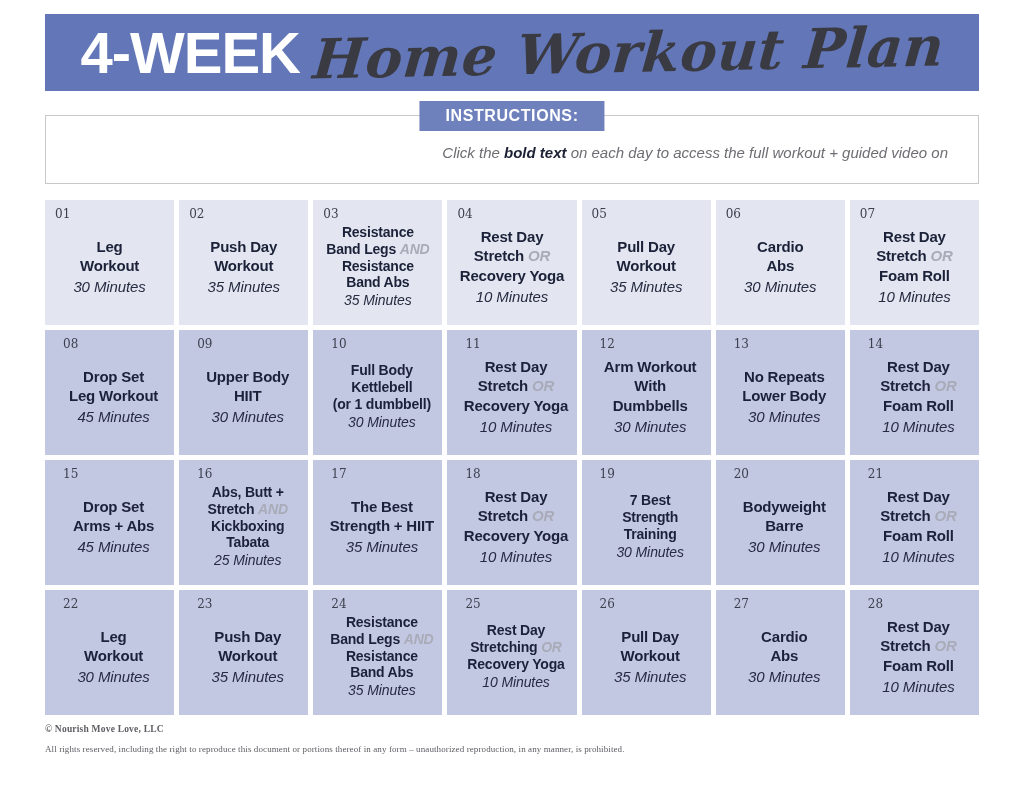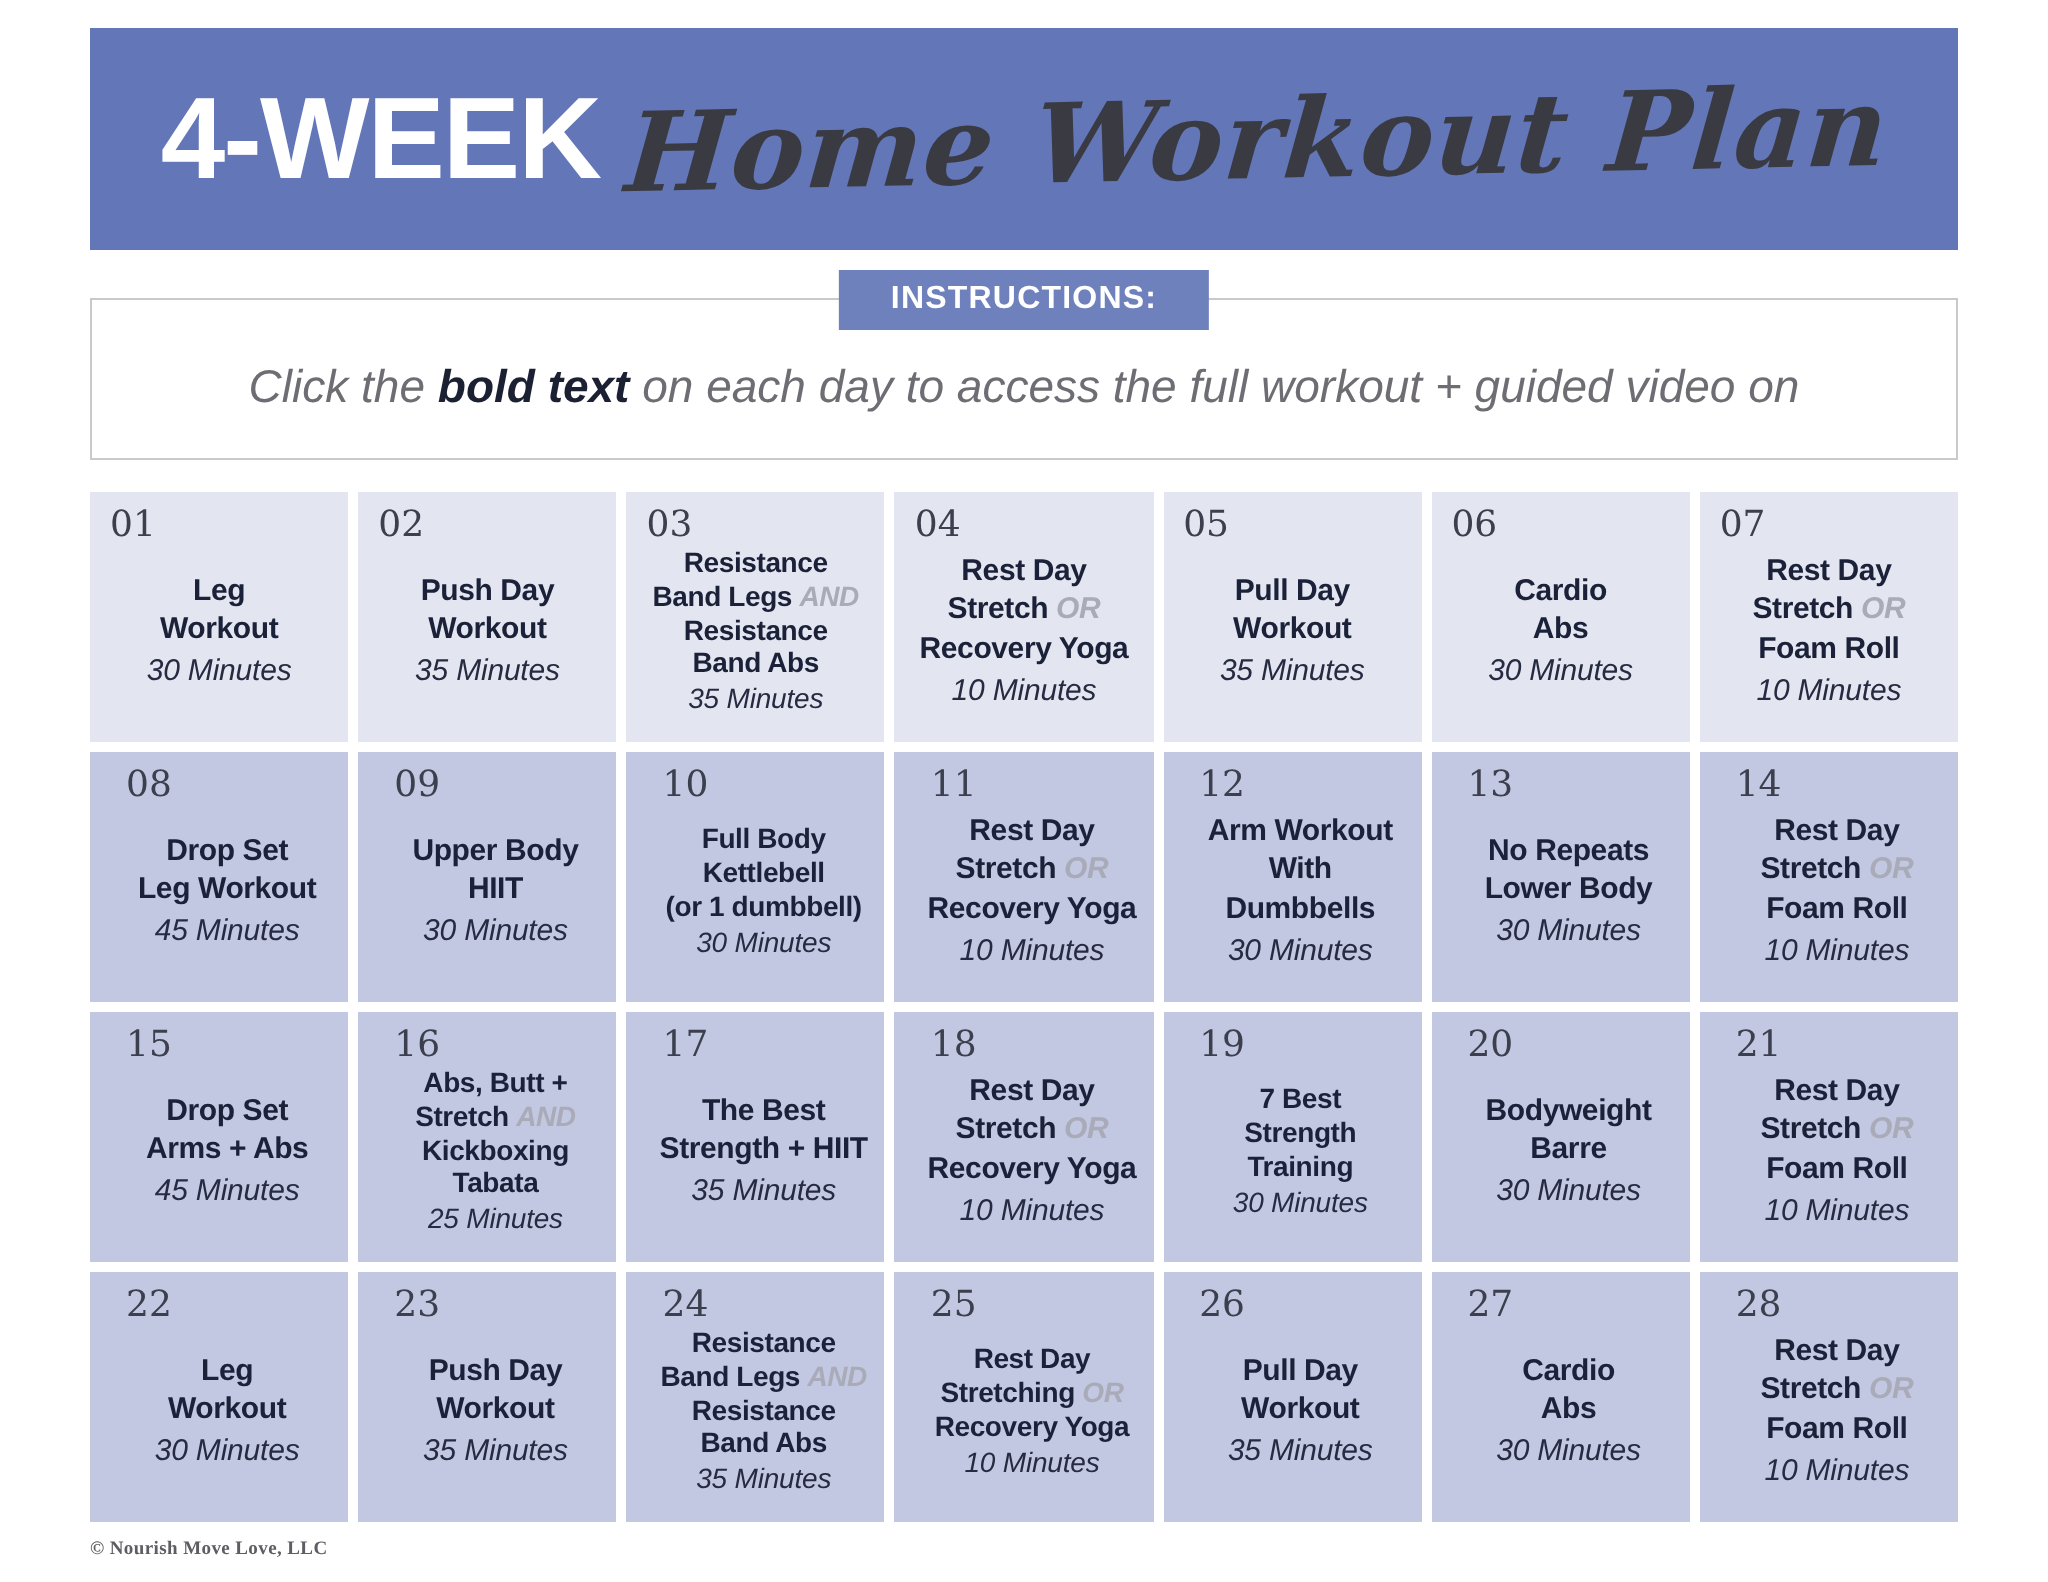--- a/index.html
+++ b/index.html
@@ -18,21 +18,21 @@
     position: relative;
     width: 1024px;
     height: 791px;
     box-sizing: border-box;
     padding: 0 45px;
   }
 
   
   .banner {
     margin-top: 14px;
-    height: 111px;
+    height: 77px;
     background: #6377b8;
     display: flex;
     align-items: center;
     justify-content: center;
     gap: 14px;
     padding: 2px 24px;
     box-sizing: border-box;
   }
   .banner-title {
     font-family: "Liberation Sans", sans-serif;
@@ -74,23 +74,24 @@
     z-index: 3;
   }
   .instructions-box {
     border: 1px solid #c9c9c9;
     background: #ffffff;
     padding: 26px 30px 18px 30px;
     text-align: center;
   }
   .instructions-text {
     font-style: italic;
-    font-size: 23px;
+    font-size: 15px;
     line-height: 1.5;
     color: #6d6d73;
+    text-align: right;
   }
   .instructions-text b {
     color: #1c2033;
     font-weight: bold;
     font-style: italic;
   }
 
   
   .calendar {
     margin-top: 16px;
@@ -112,21 +113,21 @@
     flex-direction: column;
     align-items: center;
     overflow: hidden;
   }
   .cell.light { background: #e3e6f0; }
   .cell.dark  { background: #c3c8e2; padding-left: 14px; }
 
   .day-num {
     align-self: flex-start;
     font-family: "DejaVu Serif", serif;
-    font-size: 18px;
+    font-size: 12px;
     color: #3c3f4d;
     line-height: 1;
     margin-left: 4px;
     margin-bottom: 2px;
   }
   .cell-body {
     flex: 1;
     display: flex;
     flex-direction: column;
     align-items: center;

